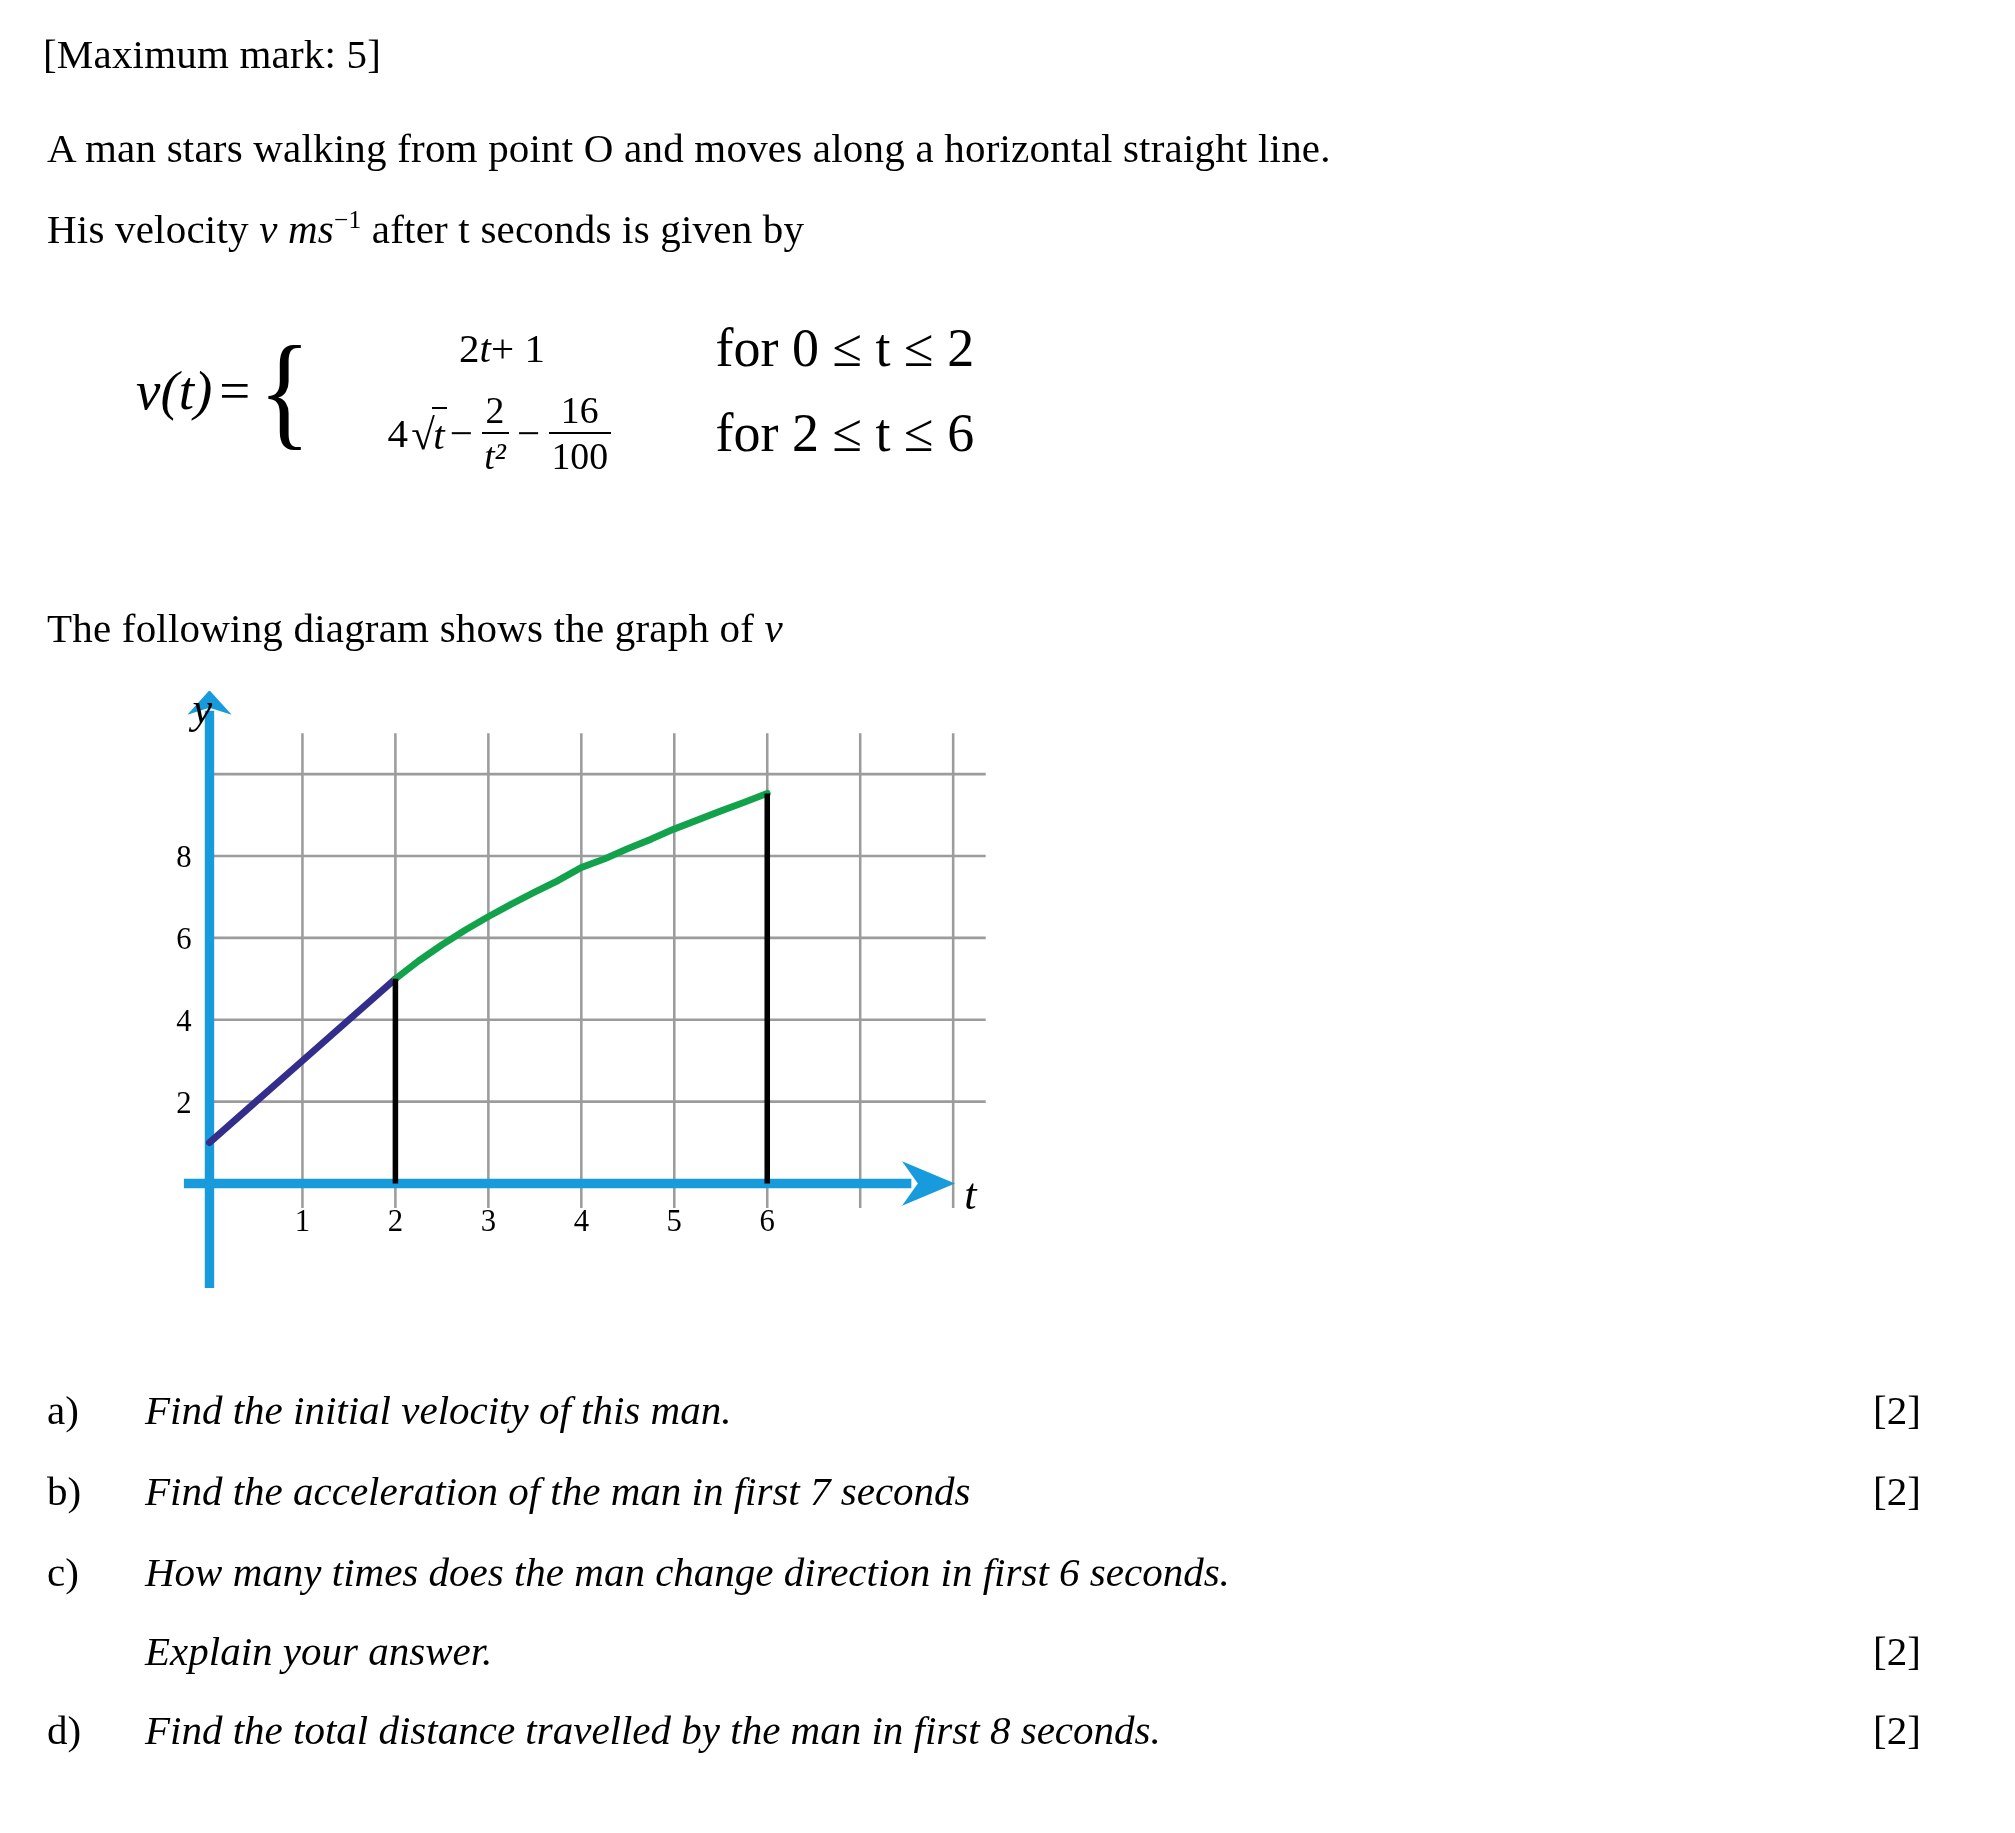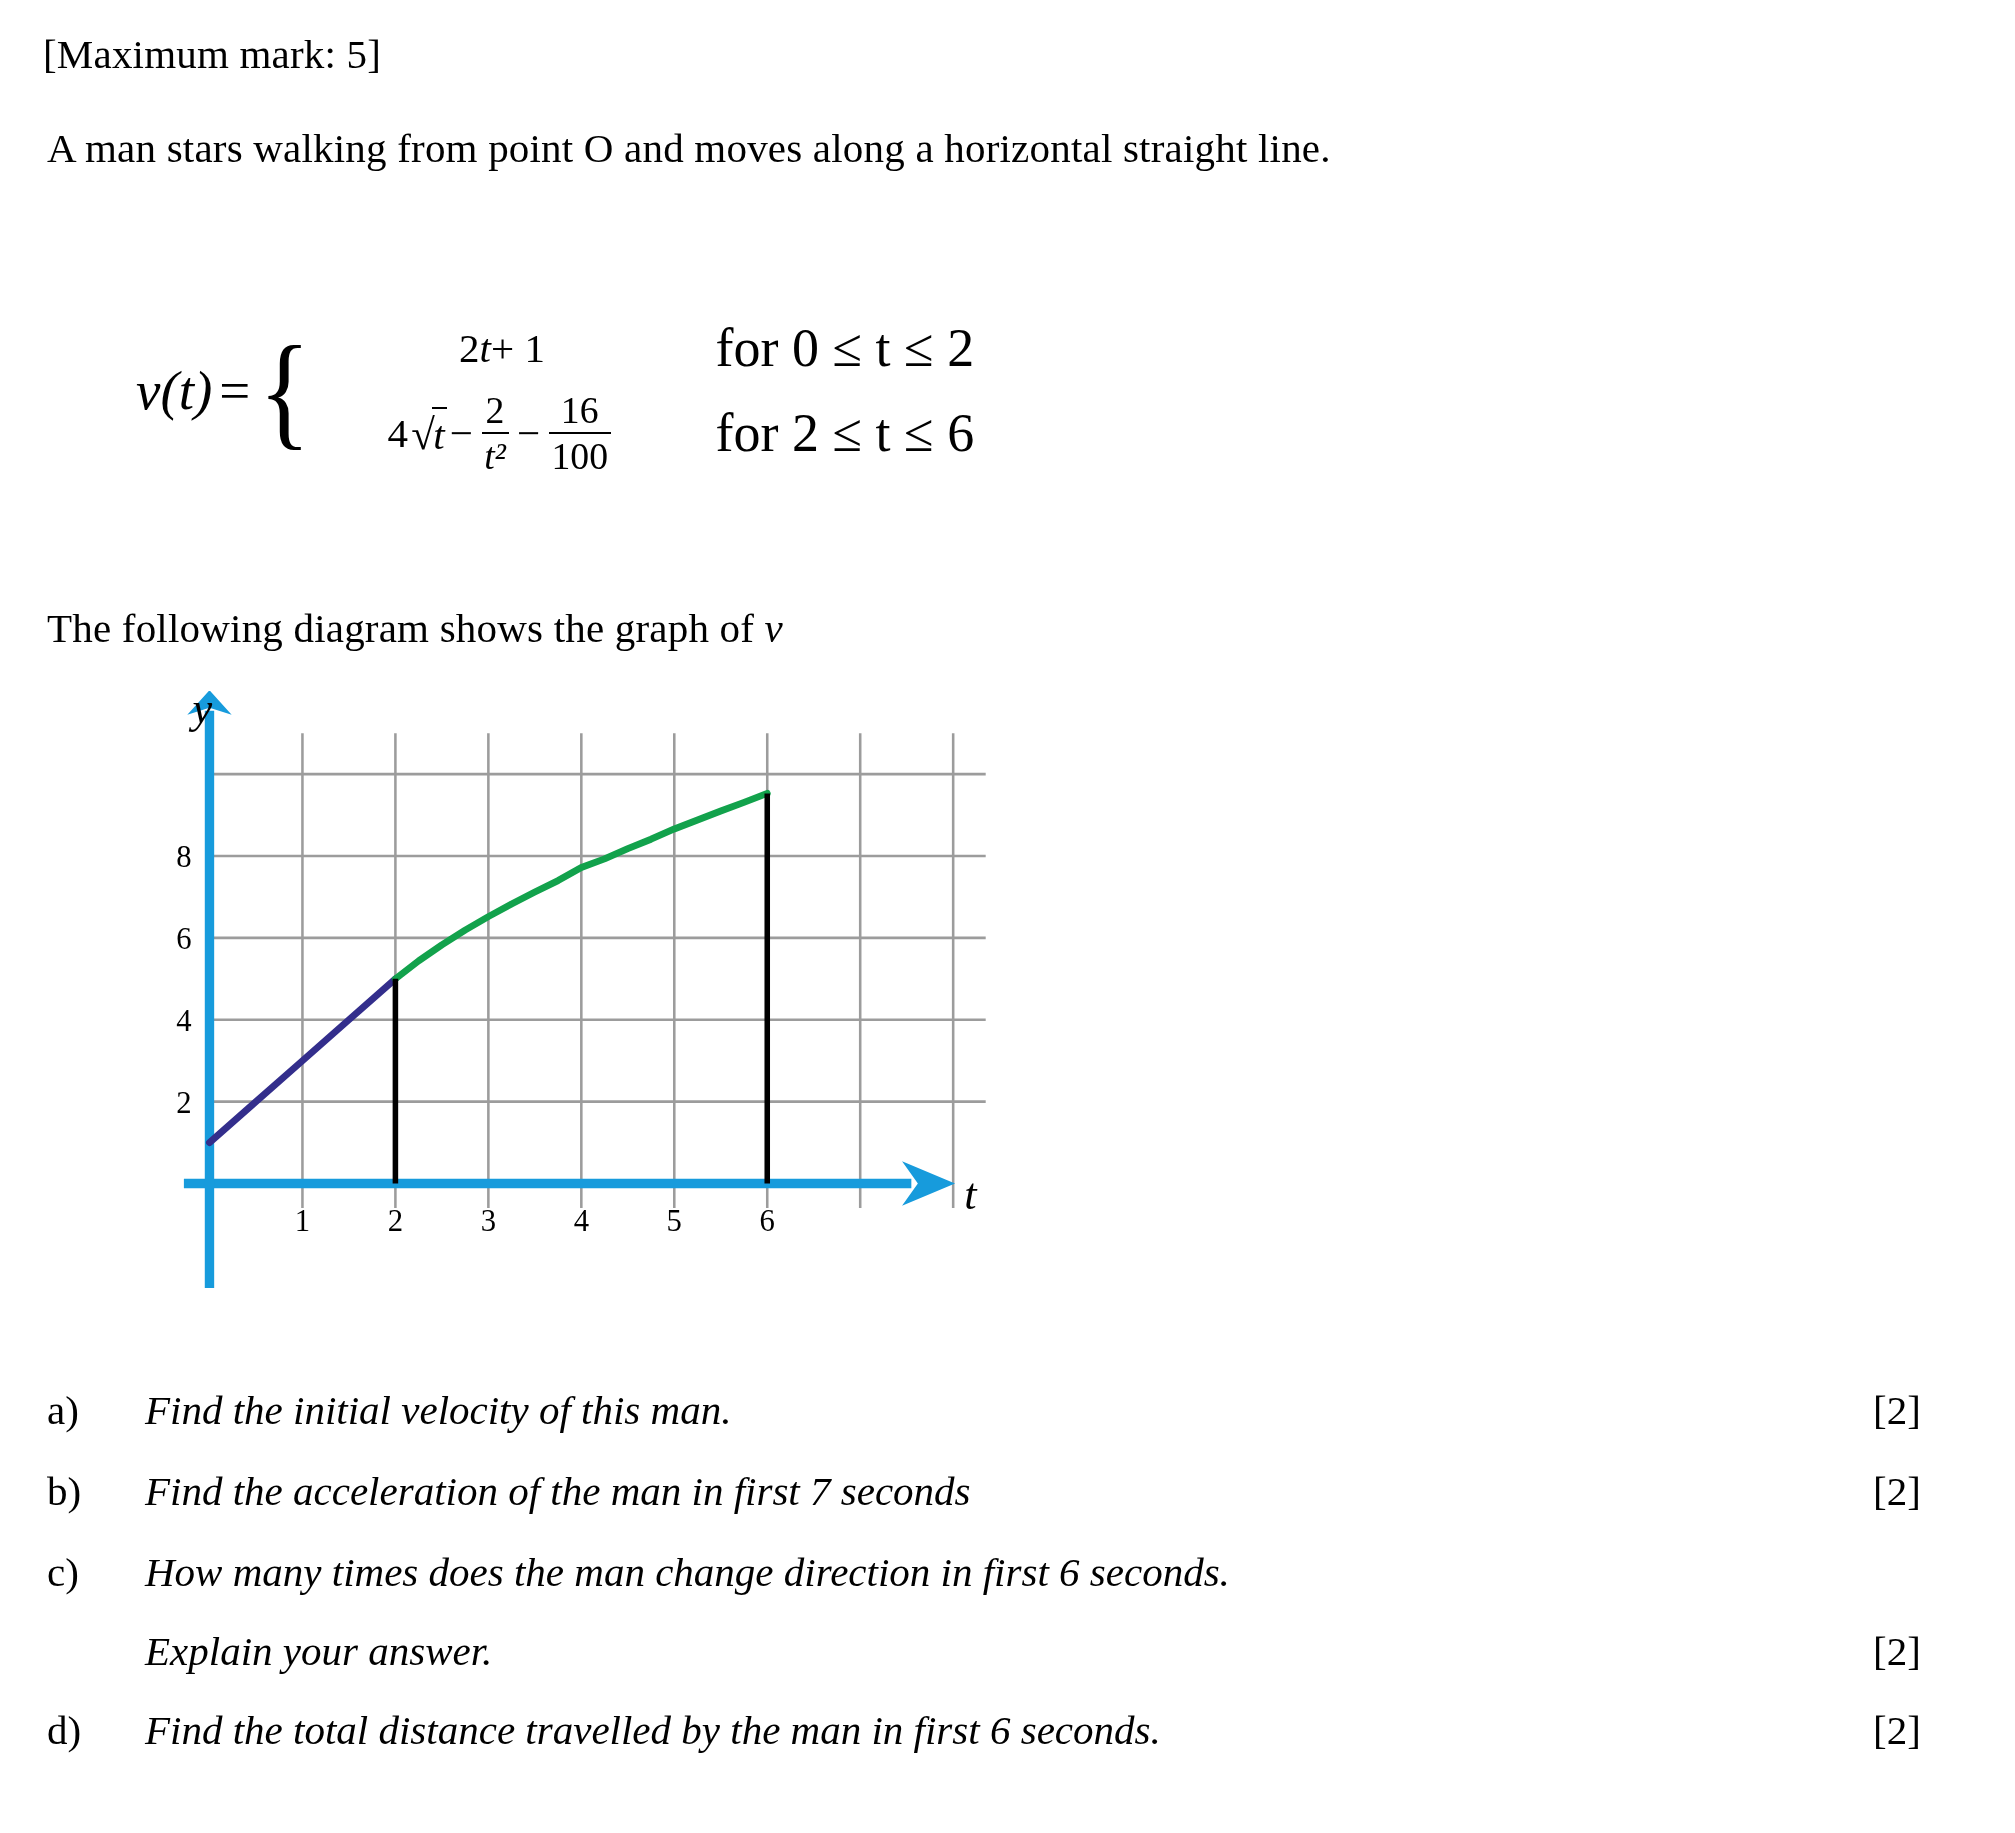--- a/index.html
+++ b/index.html
@@ -144,20 +144,21 @@
 </style>
 </head>
 <body>
 
 <div class="page">
 
   <div class="line" style="left:43px; top:34px;">[Maximum mark: 5]</div>
 
   <div class="line" style="left:47px; top:128px;">A man stars walking from point O and moves along a horizontal straight line.</div>
 
+  <div class="line" style="left:47px; top:209px;"><span>His velocity </span><span class="it">v ms</span><sup class="exp">−1</sup><span> after t seconds is given by</span></div>
 
   <div class="formula">
     <div class="fn-head">
       <span class="it">v</span><span>(t)</span><span class="eq">=</span>
     </div>
 
     <div class="brace">{</div>
 
     <div class="cases">
 
@@ -258,19 +259,19 @@
         <span class="qlabel" style="left: 47px;">c)</span>
         <span class="qtext" style="left: 145px;">How many times does the man change direction in first 6 seconds.</span>
       </div>
       <div class="qrow" style="left: 0px; top: 1627px;">
         <span class="qlabel" style="left: 47px;"></span>
         <span class="qtext" style="left: 145px;">Explain your answer.</span>
         <span class="qmark" style="left: 1873px;">[2]</span>
       </div>
       <div class="qrow" style="left: 0px; top: 1706px;">
         <span class="qlabel" style="left: 47px;">d)</span>
-        <span class="qtext" style="left: 145px;">Find the total distance travelled by the man in first 6 seconds.</span>
+        <span class="qtext" style="left: 145px;">Find the total distance travelled by the man in first 8 seconds.</span>
         <span class="qmark" style="left: 1873px;">[2]</span>
       </div>
     </div>
 
 </div>
 
 
 </body></html>

